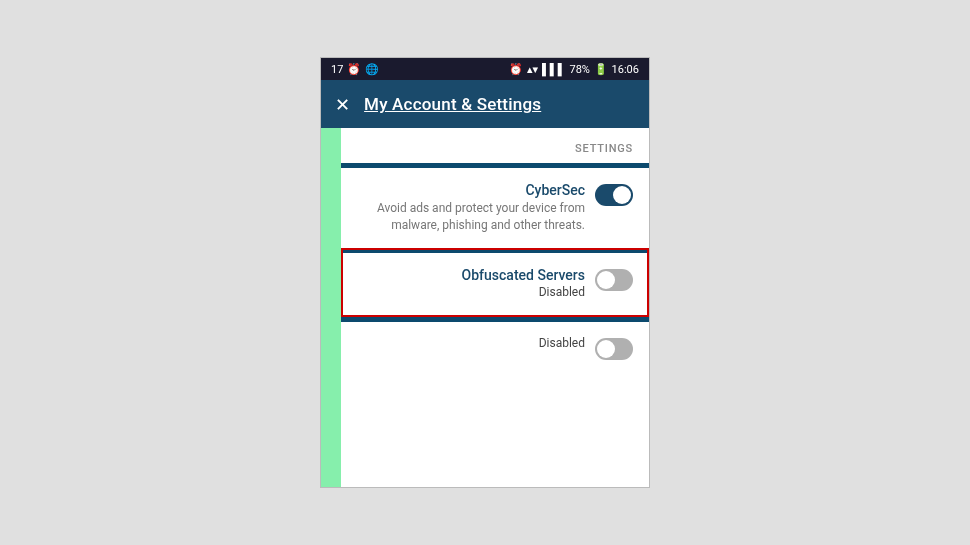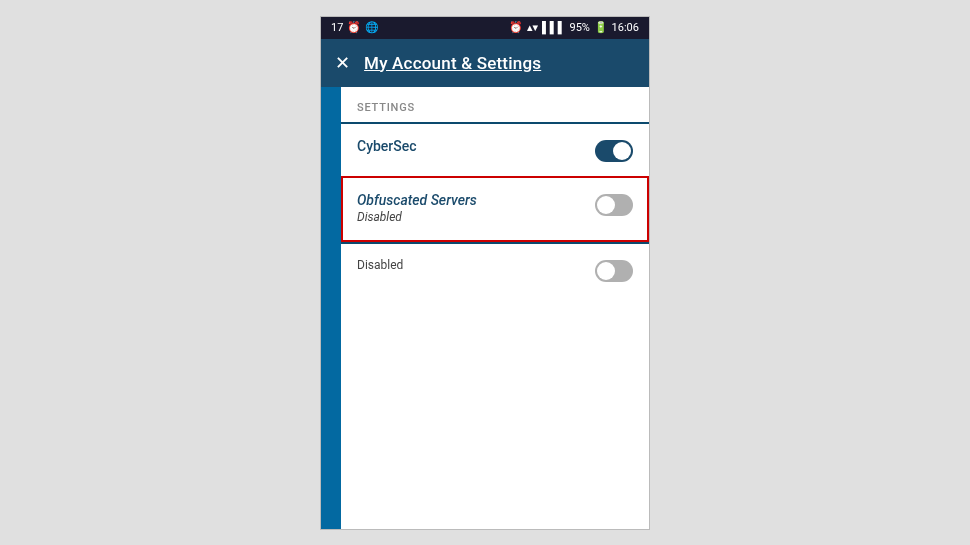--- a/index.html
+++ b/index.html
@@ -9,27 +9,28 @@
       height: 545px;
       background: #e0e0e0;
       display: flex;
       align-items: center;
       justify-content: center;
       font-family: 'Roboto', Arial, sans-serif;
     }
 
     .phone-frame {
       width: 330px;
-      height: 514px;
-      background: #0369a1;
+      height: 431px;
+      background: #86efac;
       border: 1px solid #bbb;
       display: flex;
       flex-direction: column;
       overflow: hidden;
       position: relative;
+      text-align: right;
     }
 
     
     .status-bar {
       background: #1a1a2e;
       color: #fff;
       font-size: 11px;
       padding: 4px 10px;
       display: flex;
       align-items: center;
@@ -87,32 +88,31 @@
     .section-label {
       font-size: 11px;
       color: #888;
       letter-spacing: 0.8px;
       padding: 14px 16px 8px 16px;
       font-weight: 500;
       text-transform: uppercase;
     }
 
     .setting-item {
-      border-top: 2px solid #0c4a6e;
+      border-top: 5px solid #0c4a6e;
       padding: 14px 16px 14px 16px;
       display: flex;
       align-items: flex-start;
       justify-content: space-between;
       gap: 10px;
     }
 
     .setting-item.highlighted {
       outline: 2px solid #cc0000;
       outline-offset: -2px;
-      font-style: italic;
     }
 
     .setting-text {
       flex: 1;
     }
 
     .setting-title {
       font-size: 14px;
       font-weight: 500;
       color: #1a4a6b;
@@ -177,38 +177,39 @@
   <div class="status-bar">
     <div class="status-left">
       <span>17</span>
       <span>⏰</span>
       <span>🌐</span>
     </div>
     <div class="status-right">
       <span>⏰</span>
       <span>▴▾</span>
       <span>▌▌▌</span>
-      <span>95%</span>
+      <span>78%</span>
       <span>🔋</span>
       <span>16:06</span>
     </div>
   </div>
 
   <div class="top-bar">
     <span class="close-btn">✕</span>
     <span class="top-bar-title">My Account &amp; Settings</span>
   </div>
 
   <div class="content">
 
     <div class="section-label">SETTINGS</div>
 
     <div class="setting-item">
       <div class="setting-text">
         <div class="setting-title">CyberSec</div>
+        <div class="setting-description">Avoid ads and protect your device from malware, phishing and other threats.</div>
       </div>
       <div class="toggle on">
         <div class="toggle-knob"></div>
       </div>
     </div>
 
     <div class="setting-item highlighted">
       <div class="setting-text">
         <div class="setting-title">Obfuscated Servers</div>
         <div class="setting-subtitle">Disabled</div>

